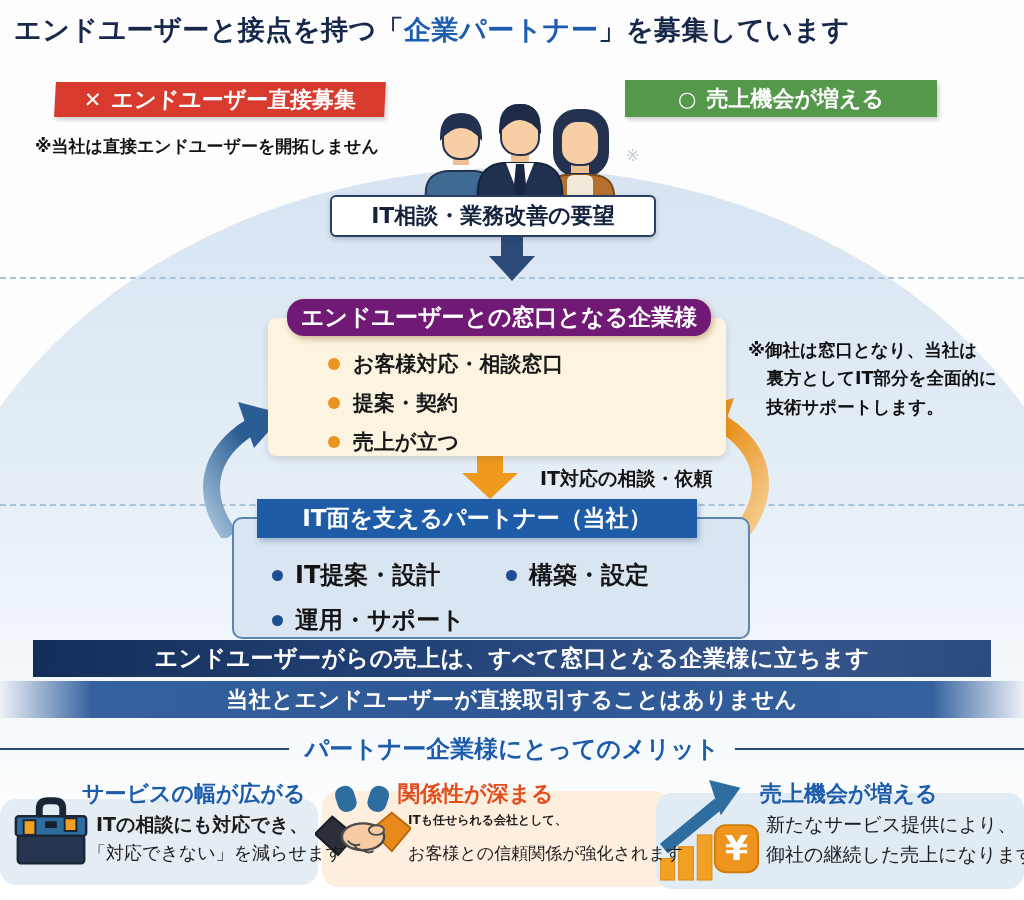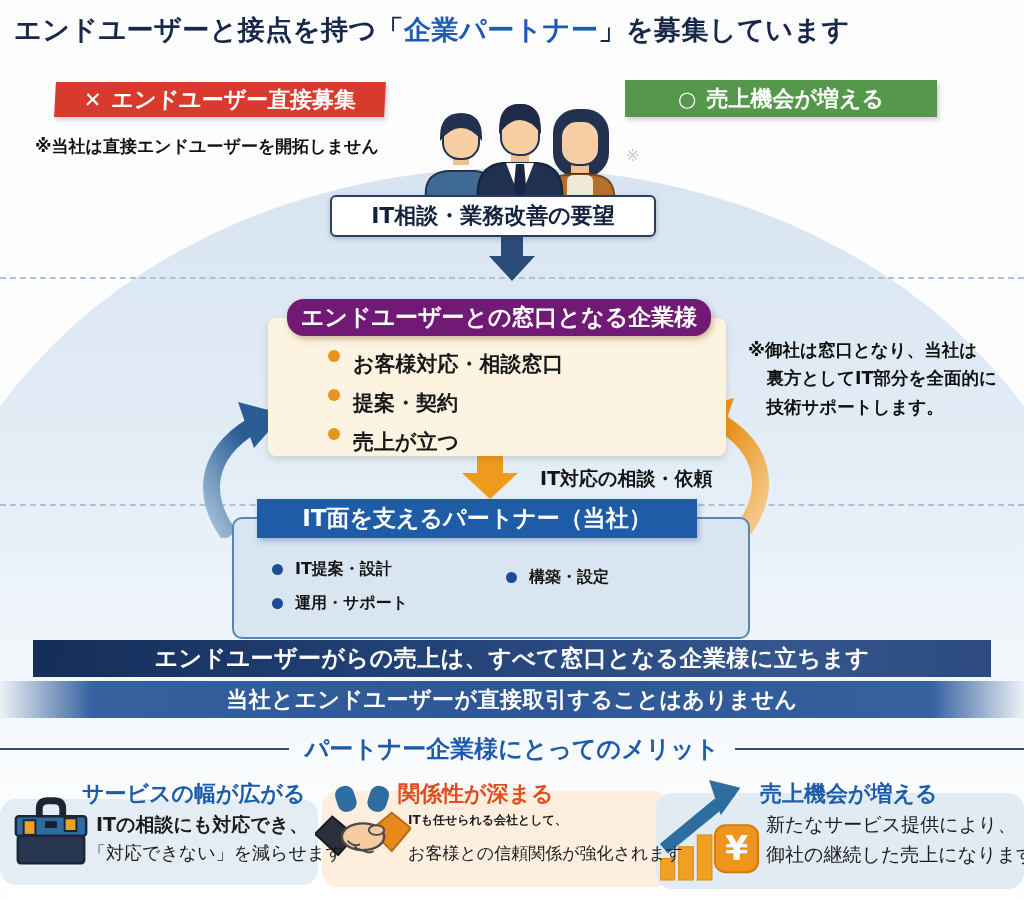--- a/index.html
+++ b/index.html
@@ -60,44 +60,44 @@
     left:287px;top:299px;width:424px;height:37px;background:#701a75;z-index:5;
     display:flex;align-items:center;justify-content:center;color:#fff;font-weight:bold;font-size:23px;
     box-shadow:2px 3px 6px rgba(120,70,0,.35);
     border-radius:17px;
   }
   .client-box{
     left:268px;top:318px;width:458px;height:138px;background:#fcf4e1;border-radius:8px;z-index:4;
     box-shadow:0 3px 7px rgba(100,80,40,.2);
   }
   .client-list{position:absolute;left:60px;top:32px;margin:0;padding:0;list-style:none;}
-  .client-list li{display:flex;gap:13px;font-size:21px;font-weight:bold;color:#181818;margin-bottom:11px;}
+  .client-list li{display:flex;align-items:center;gap:13px;font-size:21px;font-weight:bold;color:#181818;margin-bottom:11px;}
   .dot-o{width:12px;height:12px;border-radius:50%;background:#e8941f;flex:0 0 auto;}
 
   .note-right{
     left:748px;top:336px;width:274px;font-size:17.5px;font-weight:bold;color:#101010;
     line-height:1.62;white-space:pre-line;z-index:4;
     padding-left:1.05em;text-indent:-1.05em;
   }
 
   
   .partner-header{
     left:257px;top:499px;width:440px;height:39px;background:#1e5ca8;z-index:5;
     display:flex;align-items:center;justify-content:center;color:#fff;font-weight:bold;font-size:23px;
     box-shadow:2px 3px 6px rgba(20,50,100,.3);
   }
   .partner-box{
     left:232px;top:517px;width:514px;height:118px;background:#d9e6f2;
     border:2px solid #5b85b5;border-radius:10px;z-index:4;
   }
   .partner-list{position:absolute;margin:0;padding:0;list-style:none;}
-  .partner-list li{display:flex;align-items:center;gap:12px;font-size:16px;font-weight:bold;color:#141414;margin-bottom:13px;}
+  .partner-list li{display:flex;align-items:center;gap:12px;font-size:24px;font-weight:bold;color:#141414;margin-bottom:13px;}
   .dot-b{width:11px;height:11px;border-radius:50%;background:#1d4e93;flex:0 0 auto;}
   .pcol1{left:38px;top:40px;}
-  .pcol2{left:272px;top:40px;margin-top:8px;}
+  .pcol2{left:272px;top:40px;}
 
   
   .banner1{
     left:33px;top:640px;width:958px;height:37px;z-index:5;
     background:linear-gradient(95deg,#142e59 0%,#24447a 45%,#35568d 78%,#2c4a80 100%);
     display:flex;align-items:center;justify-content:center;
     color:#fff;font-weight:bold;font-size:23px;letter-spacing:.5px;
   }
   .banner2{
     left:0;top:681px;width:1024px;height:37px;z-index:5;

